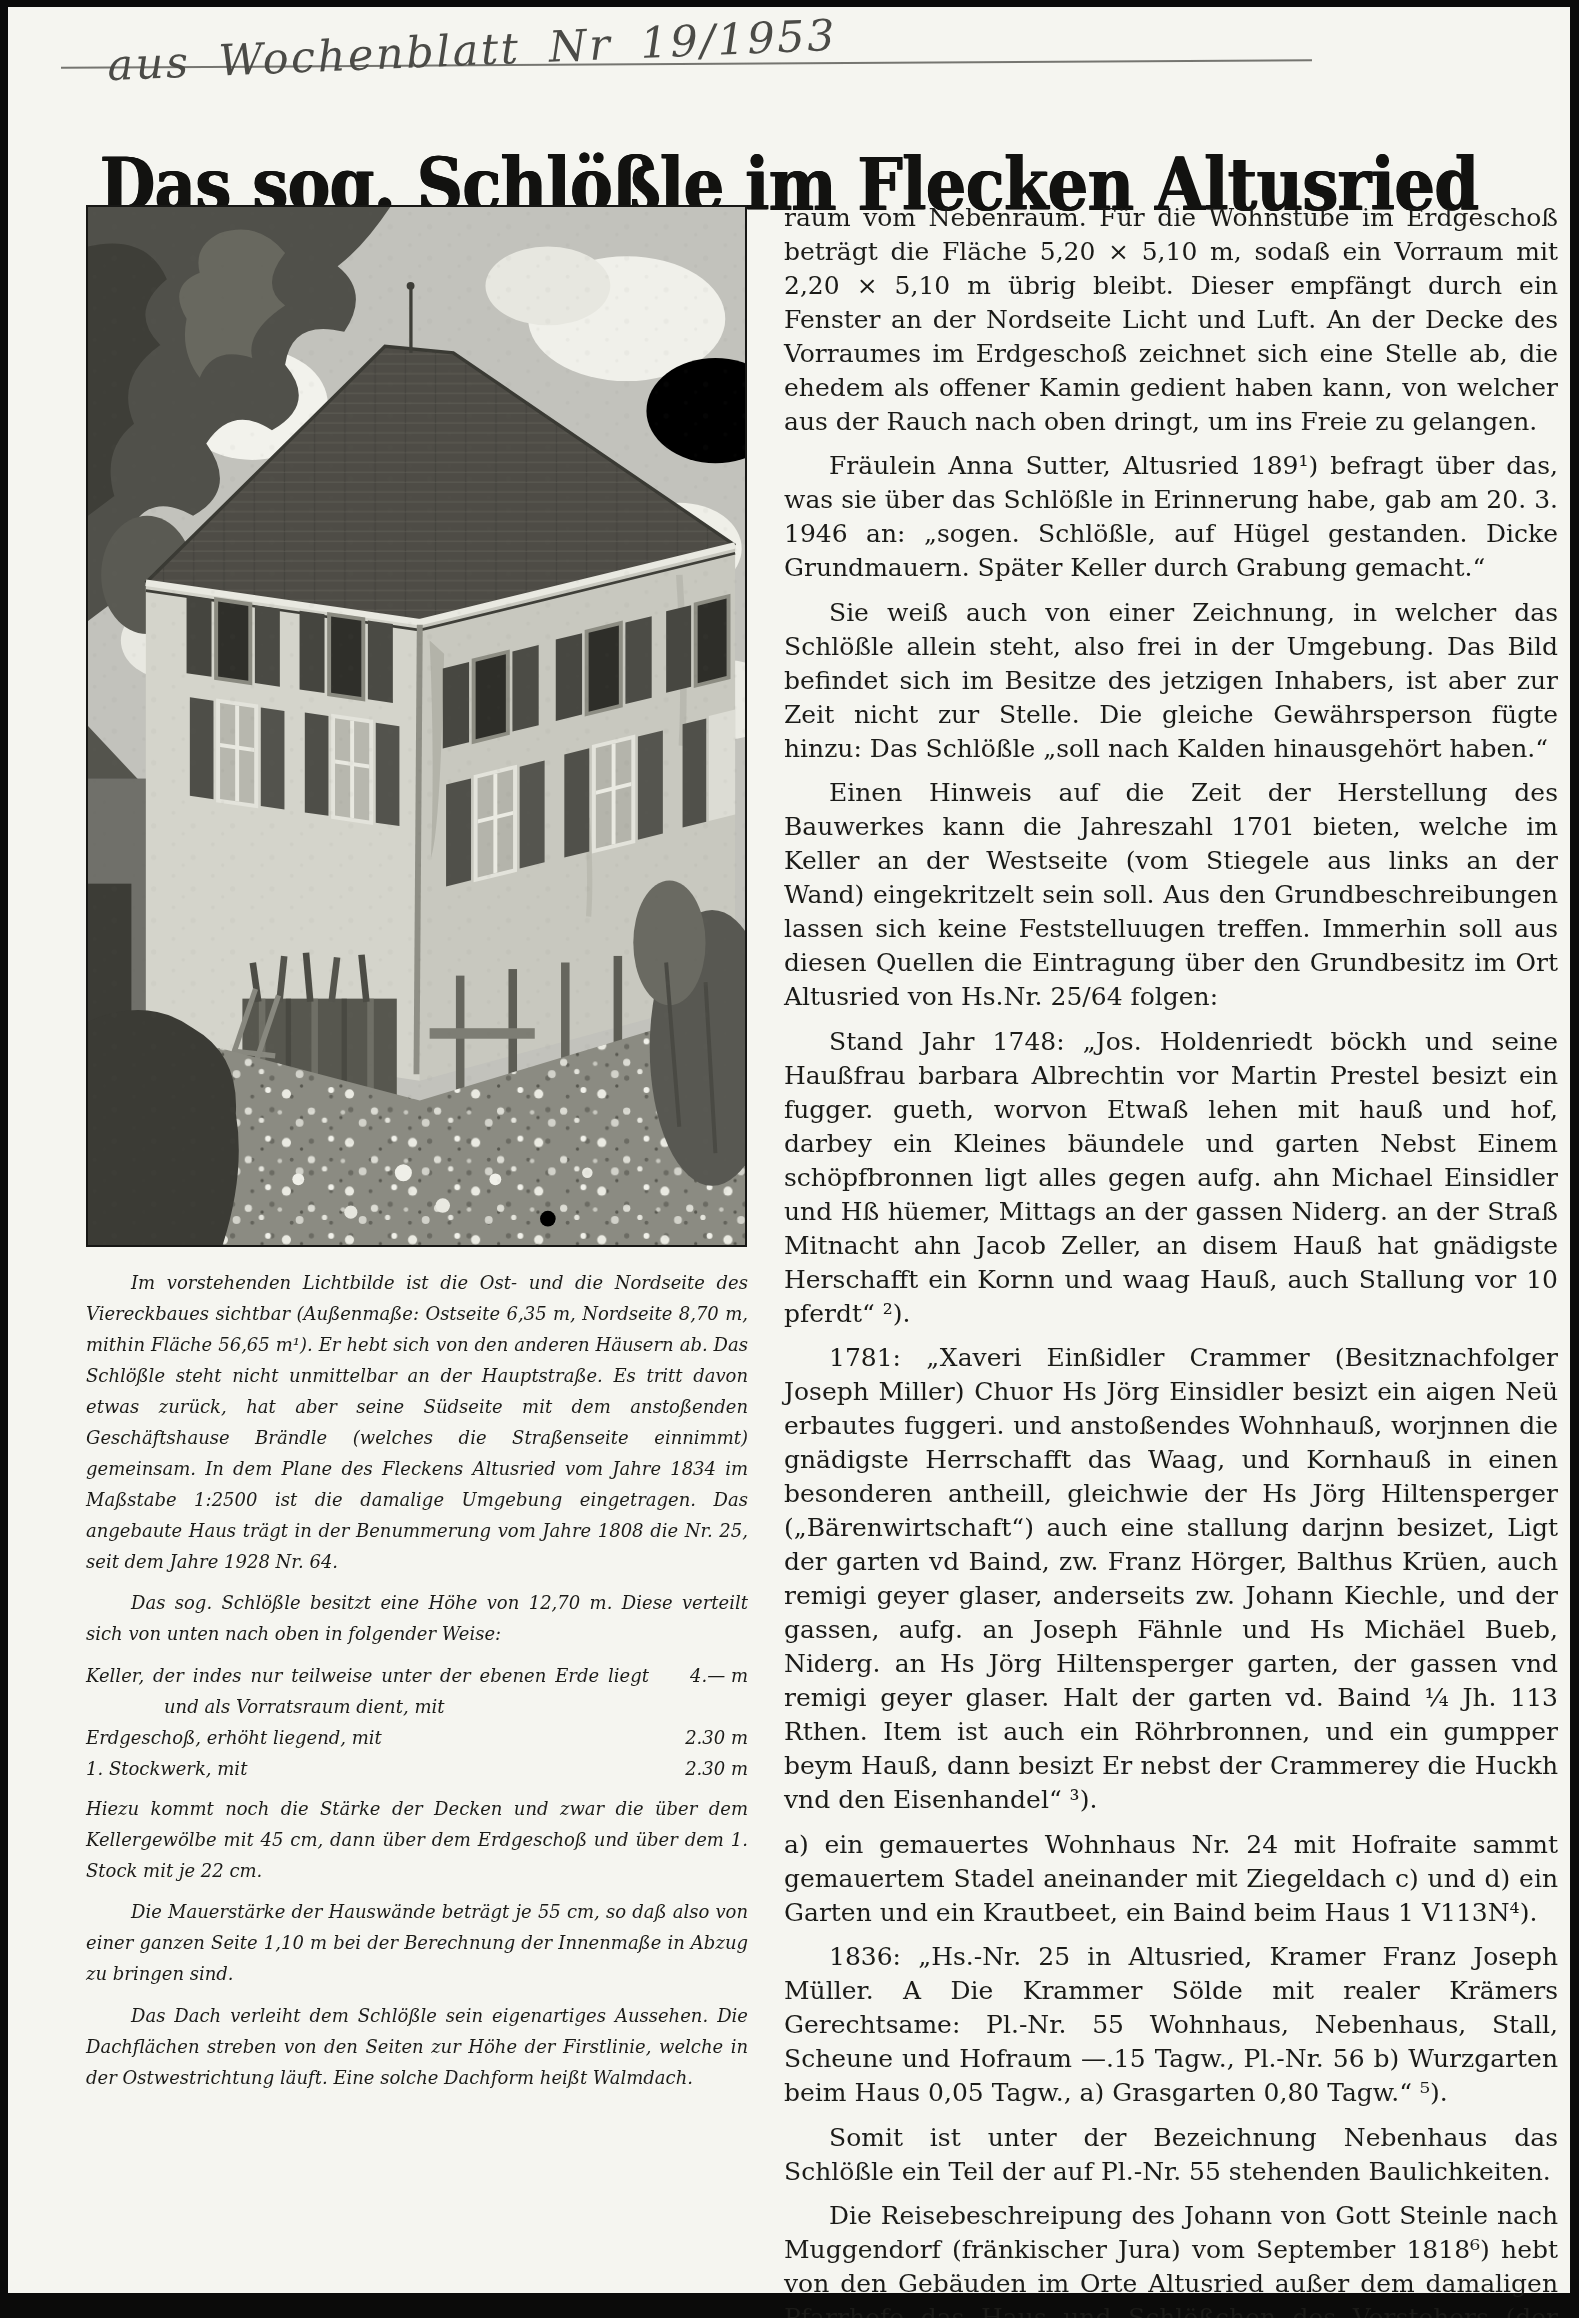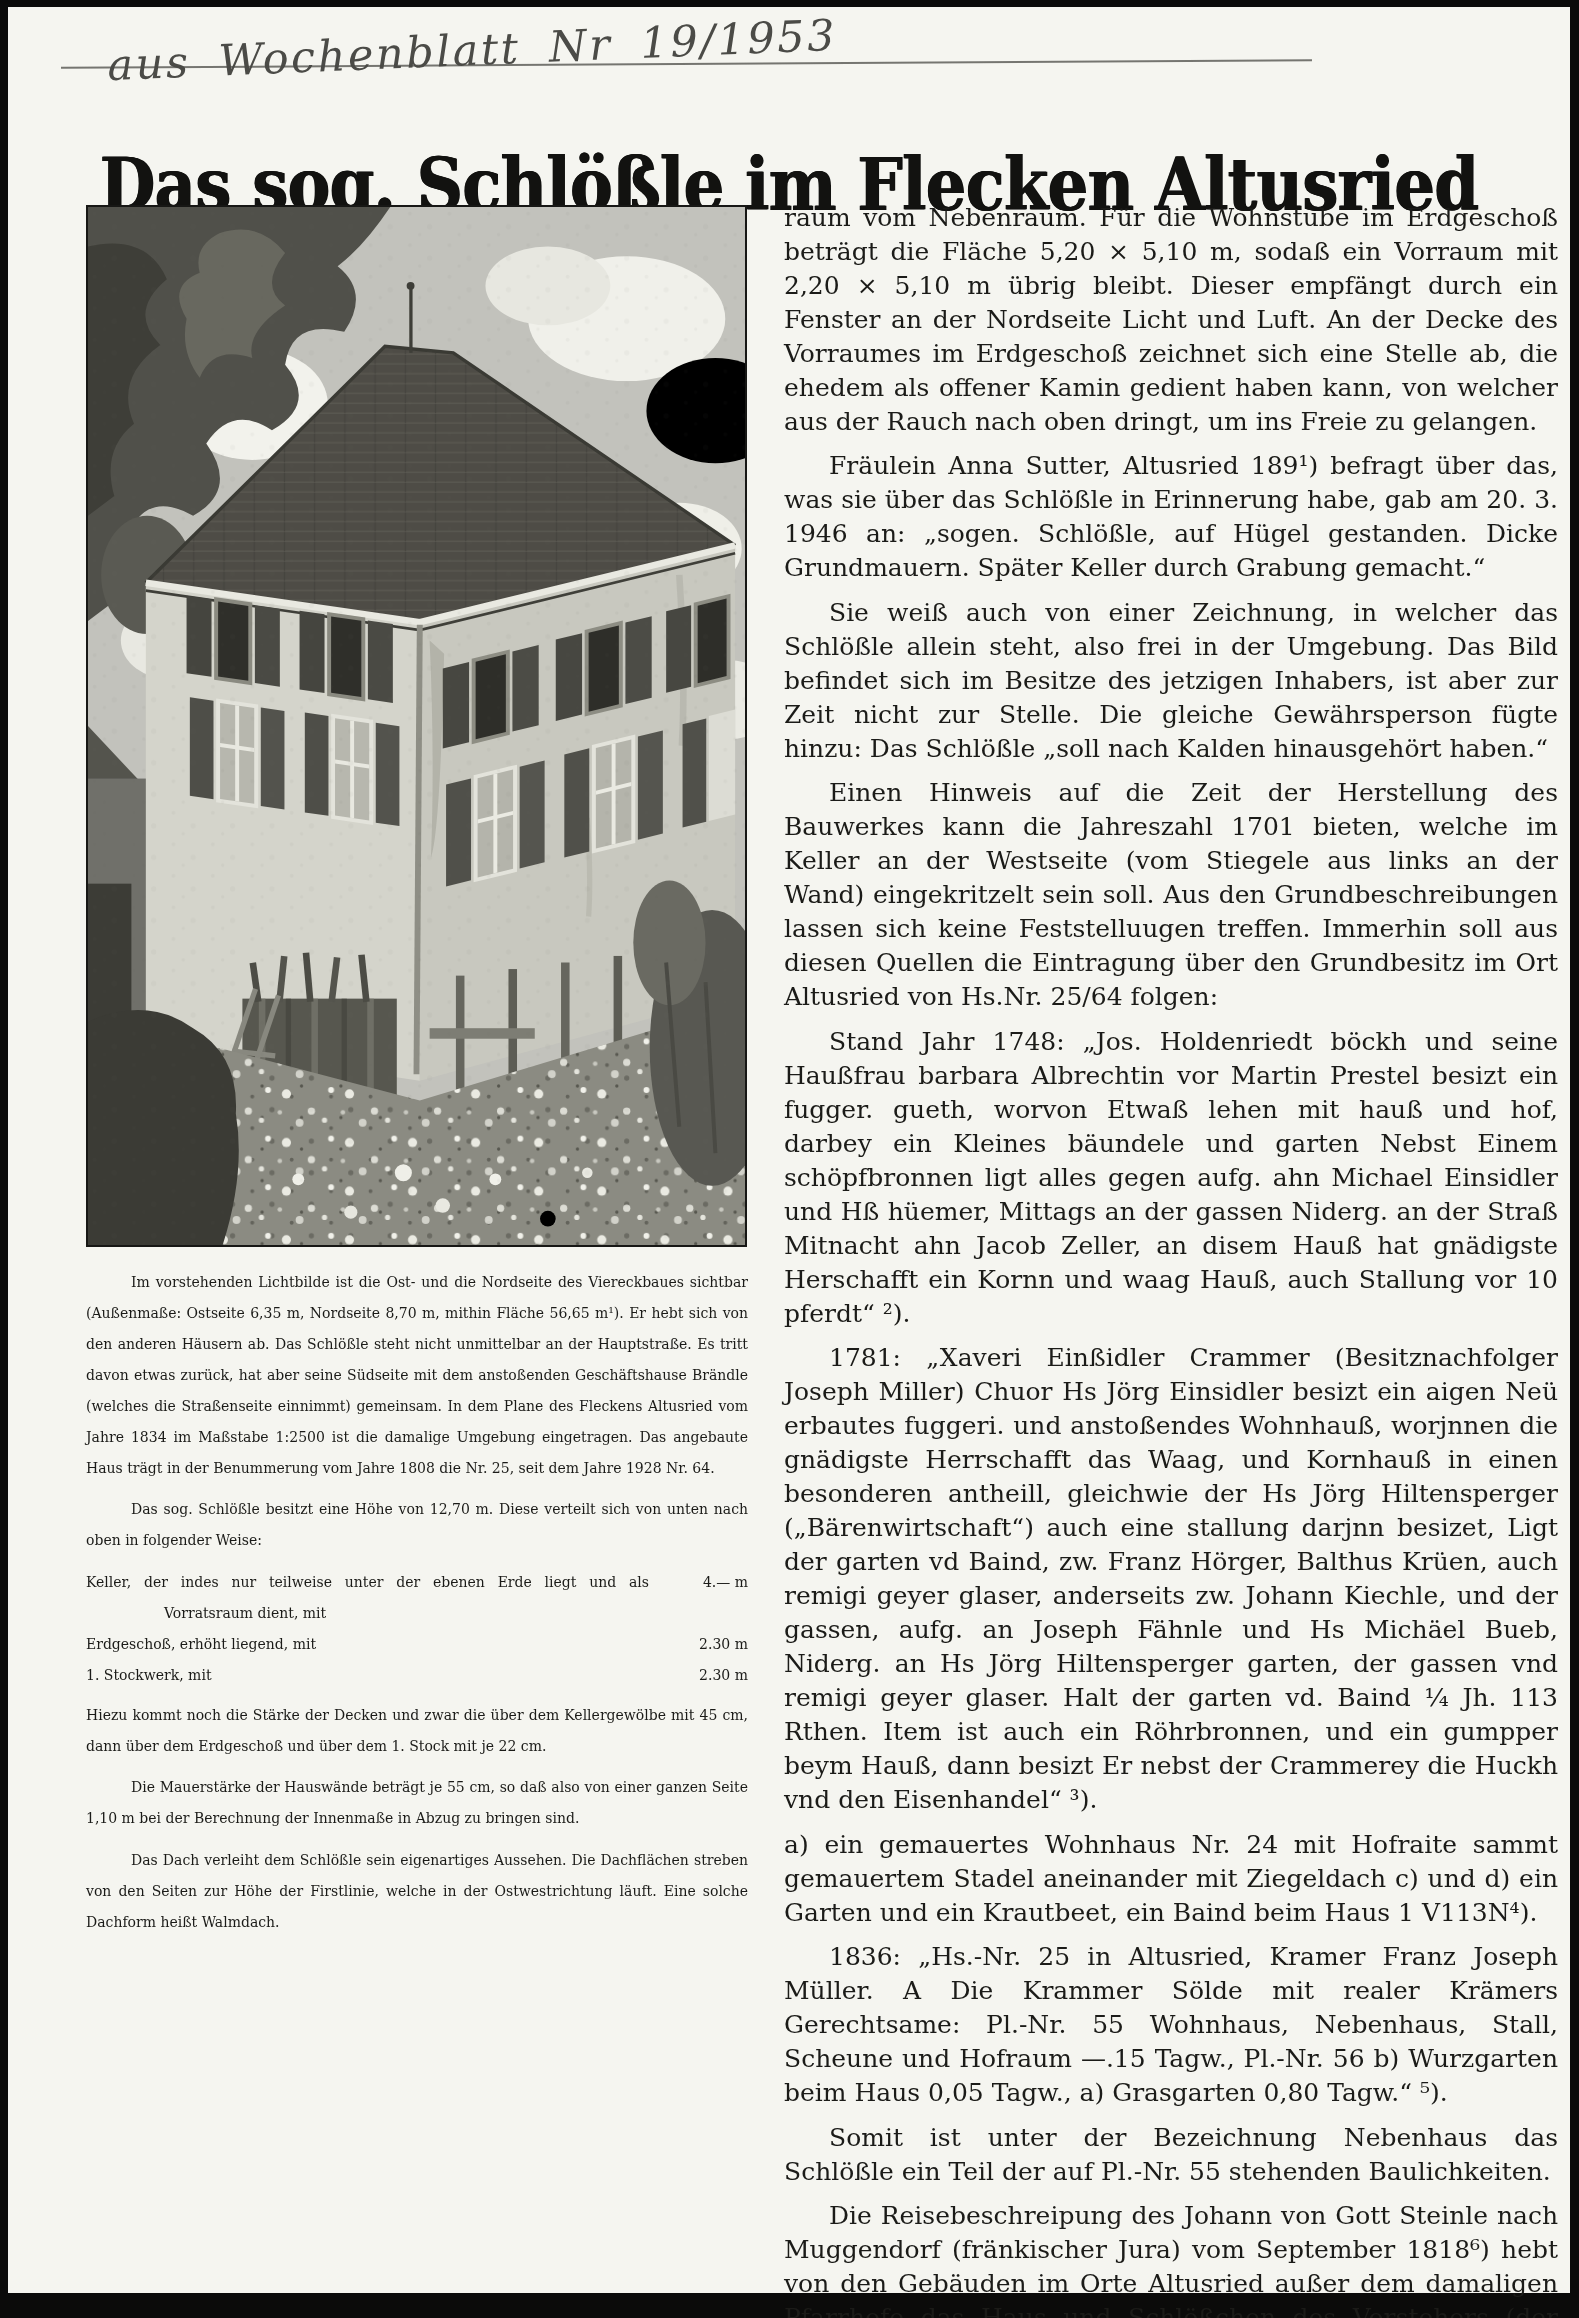--- a/index.html
+++ b/index.html
@@ -10,21 +10,21 @@
   .toprule{position:absolute;left:53px;top:56px;width:1251px;height:2px;background:#4a4a46;
            transform:rotate(-0.35deg);opacity:.75;}
   .annotation{position:absolute;left:99px;top:18.4px;font-size:43px;font-style:italic;
               color:#4b4b47;transform:rotate(-2.4deg);letter-spacing:2.6px;word-spacing:12px;
               font-family:"DejaVu Serif", serif;white-space:nowrap;}
   .headline{position:absolute;left:0;top:93px;width:100%;text-align:center;
             font-size:64px;font-weight:bold;letter-spacing:-0.7px;color:#121210;
             transform:scaleY(1.14);transform-origin:top center;
             text-shadow:0.8px 0 #121210, -0.4px 0 #121210;}
   .col{position:absolute;text-align:justify;}
-  .col-left{left:78px;top:198px;width:662px;font-size:14px;line-height:31px;}
+  .col-left{left:78px;top:198px;width:662px;font-size:18px;line-height:31px;font-style:italic;}
   .col-right{left:776px;top:194px;width:774px;font-size:25px;line-height:34px;}
   p.par{margin:0 0 10.5px 0;}
   p.indent{text-indent:45px;}
   p.flush{text-indent:0;}
   .photo-frame{width:657px;height:1038px;border:2.6px solid #171715;box-sizing:content-box;
                background:#c4c4bf;margin-bottom:20px;position:relative;}
   .photo-frame svg{display:block;}
   .heights{margin:4px 0 9.2px 0;}
   .hrow{display:flex;align-items:flex-start;}
   .hlabel{flex:1;}

